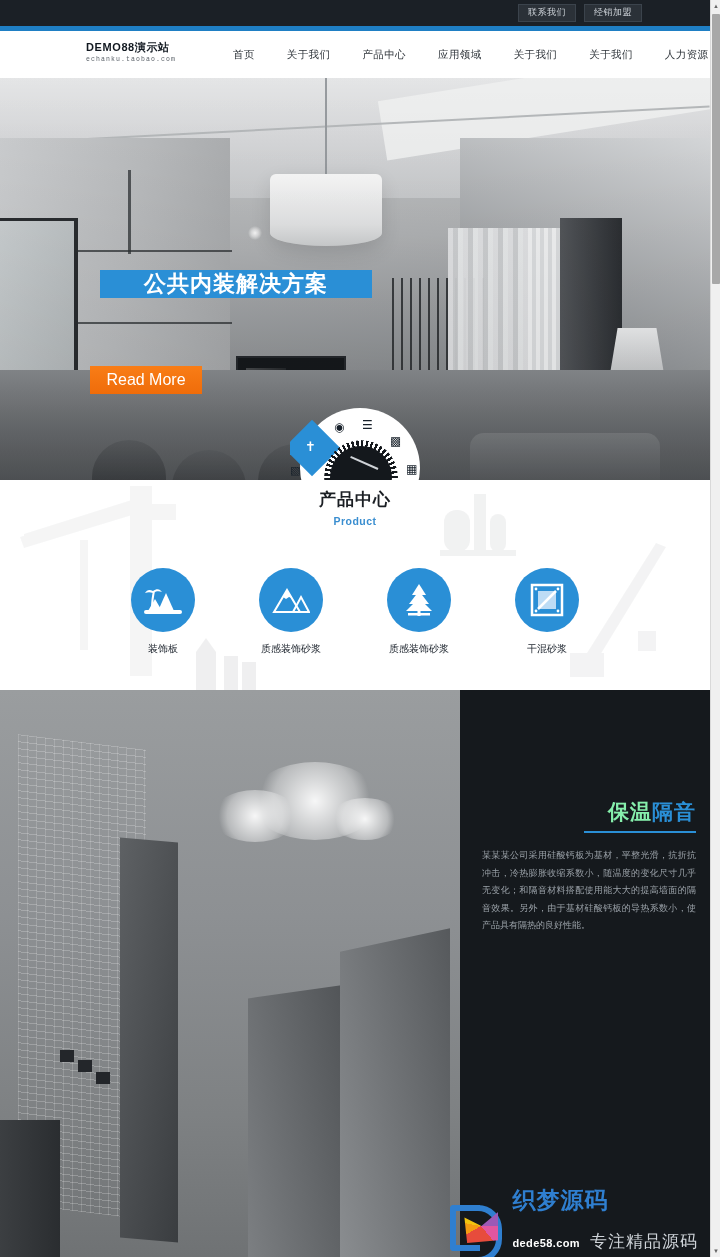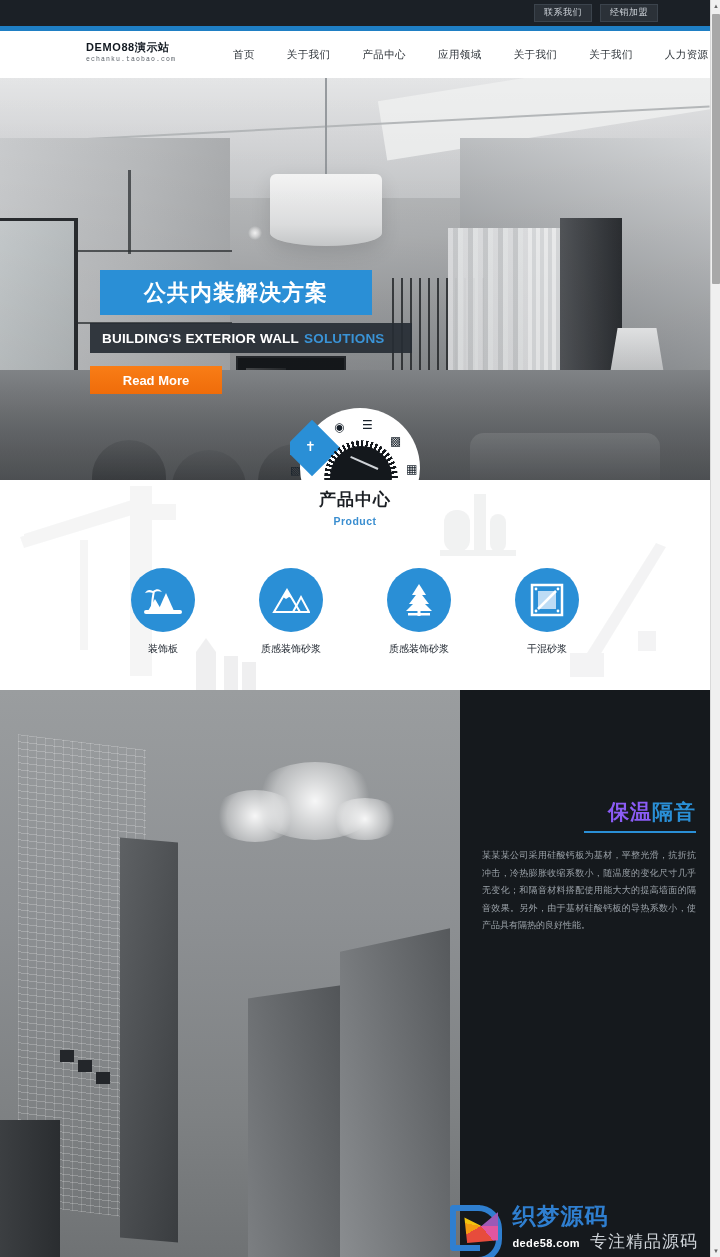--- a/index.html
+++ b/index.html
@@ -10,21 +10,21 @@
     overflow: hidden;
   }
   #page { position: relative; width: 720px; height: 1257px; overflow: hidden; background:#fff; }
 
   
   .topbar {
     position: absolute; top: 0; left: 0; width: 710px; height: 26px;
     background: #1b2026;
     display: flex; align-items: center; justify-content: flex-end;
   }
-  .topbar-btns { display: flex; gap: 8px; padding-right: 52px; }
+  .topbar-btns { display: flex; gap: 8px; padding-right: 68px; }
   .top-btn {
     background: #2b3138;
     border: 1px solid #3b434c;
     color: #cfd4da;
     font-size: 9px;
     padding: 3px 9px 4px;
     line-height: 1;
     letter-spacing: .5px;
     cursor: pointer;
     white-space: nowrap;
@@ -156,38 +156,38 @@
     position:absolute; left:596px; top:318px; width:96px; height:80px;
     background: linear-gradient(180deg,#33363a 0%, #1f2225 100%);
   }
   .hp-rods {
     position:absolute; left:392px; top:200px; width:92px; height:130px;
     background: repeating-linear-gradient(90deg, rgba(40,43,46,.85) 0 2px, rgba(0,0,0,0) 2px 9px);
   }
   .hero-overlay { position:absolute; inset:0; background: linear-gradient(180deg, rgba(0,0,0,.02), rgba(0,0,0,.10)); }
 
   .hero-title-bar {
-    position: absolute; left: 100px; top: 192px; width: 272px; height: 45px;
+    position: absolute; left: 100px; top: 192px; width: 272px; height: 28px;
     background: #2a8fd6;
     display: flex; align-items: center; justify-content: center;
   }
   .hero-title-bar span {
     color: #ffffff; font-size: 22px; font-weight: bold; letter-spacing: 1px;
   }
   .hero-sub-bar {
     position: absolute; left: 90px; top: 245px; width: 322px; height: 30px;
     background: rgba(38,45,52,.92);
     display: flex; align-items: center; padding-left: 12px;
   }
   .hero-sub-bar .w { color:#ffffff; font-size: 13.5px; font-weight: bold; letter-spacing:.2px; }
   .hero-sub-bar .b { color:#3a93d6; font-size: 13.5px; font-weight: bold; letter-spacing:.2px; margin-left:5px; }
   .read-more {
-    position: absolute; left: 90px; top: 288px; width: 132px; height: 28px;
+    position: absolute; left: 90px; top: 288px; width: 112px; height: 28px;
     background: linear-gradient(180deg,#f97d16 0%, #ef6c0a 100%);
-    color: #ffffff; font-size: 13px; font-weight: bold;
+    color: #ffffff; font-size: 16px; font-weight: normal;
     display:flex; align-items:center; justify-content:center;
     cursor:pointer; border:0;
     font-family: "Liberation Sans", sans-serif;
   }
 
   
   .gauge-wrap {
     position:absolute; left:290px; top:408px; width:140px; height:78px; overflow:hidden;
   }
   .gauge-circle {
@@ -261,21 +261,21 @@
   }
   .twin-glass {
     background-image:
       repeating-linear-gradient(to bottom, rgba(255,255,255,.22) 0 1px, rgba(0,0,0,0) 1px 7px),
       repeating-linear-gradient(to right, rgba(255,255,255,.16) 0 1px, rgba(0,0,0,0) 1px 9px);
   }
   .ins-text {
     position:absolute; right: 14px; top: 108px; width: 214px; text-align: right;
   }
   .ins-heading { font-size: 21px; font-weight: bold; letter-spacing: 1px; }
-  .ins-heading .o { color:#8b5cf6; }
+  .ins-heading .o { color:#86efac; }
   .ins-heading .b { color:#2a8fd6; }
   .ins-underline { height: 2px; background:#2a8fd6; width: 112px; margin: 5px 0 0 auto; }
   .ins-body {
     margin-top: 14px; font-size: 9px; line-height: 1.95; color:#9aa1a8;
     text-align: justify; text-align-last: left; direction: ltr;
   }
 
   
   .watermark {
     position:absolute; right: 12px; bottom: 4px; display:flex; align-items:flex-end; gap: 6px;
@@ -299,21 +299,21 @@
         #f1c40f 80deg 120deg,
         #2ecc71 120deg 165deg,
         #16a085 165deg 205deg,
         #9b59b6 205deg 250deg,
         #e056a0 250deg 300deg,
         #e74c3c 300deg 360deg);
       clip-path: polygon(50% 50%, 100% 8%, 100% 92%, 8% 100%, 0 25%);
   }
   .wm-right { display:flex; flex-direction:column; align-items:flex-start; }
   .wm-cn { font-size: 23px; font-weight: bold; color:#2f7fd0; letter-spacing: 1px; line-height:1.05; }
-  .wm-bottom { display:flex; align-items:baseline; gap: 10px; margin-top: 2px; }
+  .wm-bottom { display:flex; align-items:baseline; gap: 10px; margin-top: 18px; }
   .wm-url { font-size: 11px; font-weight: bold; color:#ffffff; letter-spacing:.4px; }
   .wm-tag { font-size: 17px; color:#cfd4d9; letter-spacing: 1px; }
 
   
   .vscroll {
     position:absolute; right:0; top:0; width:10px; height:1257px; background:#f0f0f0;
     border-left:1px solid #d9d9d9;
   }
   .vscroll-thumb {
     position:absolute; top: 14px; left:1px; width: 8px; height: 270px; background:#a8a8a8; border-radius:1px;
@@ -385,24 +385,20 @@
       <div class="hp-chair" style="left:92px;top:362px;"></div>
       <div class="hp-chair" style="left:172px;top:372px;"></div>
       <div class="hp-chair" style="left:258px;top:366px;"></div>
       <div class="hp-chair" style="left:346px;top:358px;width:64px;height:62px;"></div>
       <div class="hero-overlay"></div>
     </div>
 
     <div class="hero-title-bar">
       <span>公共内装解决方案</span>
     </div>
-    <div class="hero-sub-bar">
-      <span class="w">BUILDING'S EXTERIOR WALL</span>
-      <span class="b">SOLUTIONS</span>
-    </div>
     <button class="read-more">Read More</button>
   </div>
 
   <div class="gauge-wrap">
     <div class="gauge-circle"></div>
     <div class="gauge-diamond"></div>
     <div class="g-ic" style="left:15px;top:31px;color:#fff;font-size:13px;">✝</div>
     <div class="g-ic" style="left:0px;top:56px;font-size:11px;">▧</div>
     <div class="g-ic" style="left:44px;top:12px;font-size:12px;">◉</div>
     <div class="g-ic" style="left:72px;top:10px;font-size:12px;">☰</div>

